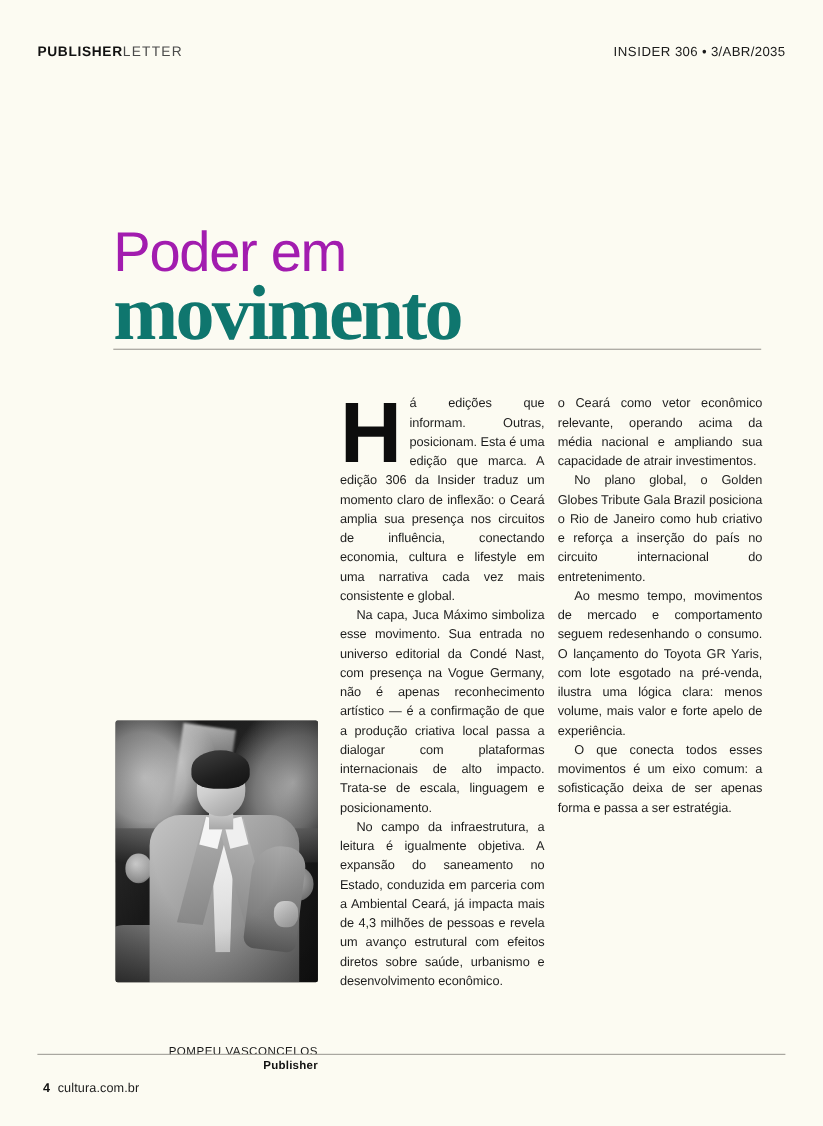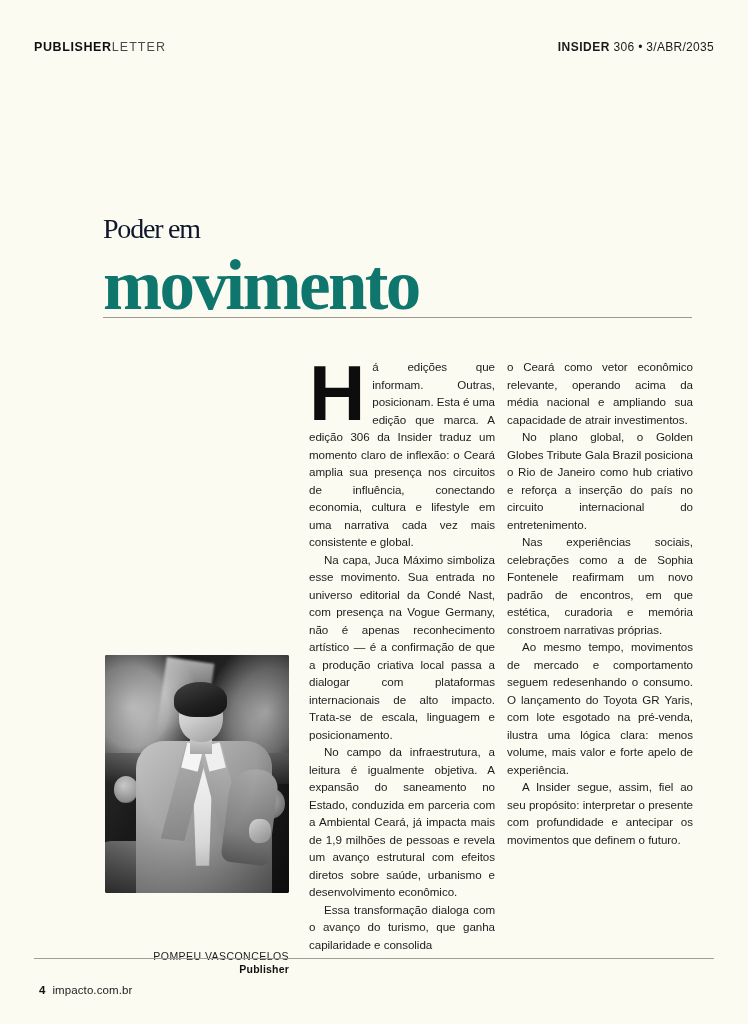--- a/index.html
+++ b/index.html
@@ -48,41 +48,40 @@
     color: #4a4a4a;
     letter-spacing: 1.1px;
   }
   .mast-right {
     font-size: 12px;
     letter-spacing: 0.3px;
     white-space: nowrap;
     color: #1a1a1a;
   }
   .mast-right .b {
-    font-weight: bold;
+    font-weight: normal;
     letter-spacing: 0.5px;
   }
   .mast-right .n {
     font-weight: normal;
   }
 
   
   .title-block {
     position: absolute;
     left: 103px;
     top: 206px;
     width: 600px;
   }
   .title-line1 {
-    font-size: 28px;
+    font-size: 51px;
     font-weight: 500;
     letter-spacing: -1.2px;
     line-height: 46px;
-    color: #0f172a;
-    font-family: Liberation Serif, serif;
+    color: #a21caf;
   }
   .title-line2 {
     font-size: 71px;
     font-weight: bold;
     letter-spacing: -2.6px;
     line-height: 70px;
     color: #0f766e;
     margin-top: -2px;
     font-family: Liberation Serif, serif;
   }
@@ -423,31 +422,29 @@
   <div class="caption">
     <div class="caption-name">POMPEU VASCONCELOS</div>
     <div class="caption-role">Publisher</div>
   </div>
 
   <div class="col col-left">
     <p class="noindent">
       <span class="dropcap">H</span><span>á edições que informam. Outras, posicionam. Esta é uma edição que marca. A edição 306 da Insider traduz um momento claro de inflexão: o Ceará amplia sua presença nos circuitos de influência, conectando economia, cultura e lifestyle em uma narrativa cada vez mais consistente e global.</span>
     </p>
     <p><span>Na capa, Juca Máximo simboliza esse movimento. Sua entrada no universo editorial da Condé Nast, com presença na Vogue Germany, não é apenas reconhecimento artístico — é a confirmação de que a produção criativa local passa a dialogar com plataformas internacionais de alto impacto. Trata-se de escala, linguagem e posicionamento.</span></p>
-    <p><span>No campo da infraestrutura, a leitura é igualmente objetiva. A expansão do saneamento no Estado, conduzida em parceria com a Ambiental Ceará, já impacta mais de 1,9 milhões de pessoas e revela um avanço estrutural com efeitos diretos sobre saúde, urbanismo e desenvolvimento econômico.</span></p>
-    <p><span>Essa transformação dialoga com o avanço do turismo, que ganha capilaridade e consolida</span></p>
+    <p><span>No campo da infraestrutura, a leitura é igualmente objetiva. A expansão do saneamento no Estado, conduzida em parceria com a Ambiental Ceará, já impacta mais de 4,3 milhões de pessoas e revela um avanço estrutural com efeitos diretos sobre saúde, urbanismo e desenvolvimento econômico.</span></p>
   </div>
 
   <div class="col col-right">
     <p class="noindent"><span>o Ceará como vetor econômico relevante, operando acima da média nacional e ampliando sua capacidade de atrair investimentos.</span></p>
     <p><span>No plano global, o Golden Globes Tribute Gala Brazil posiciona o Rio de Janeiro como hub criativo e reforça a inserção do país no circuito internacional do entretenimento.</span></p>
-    <p><span>Nas experiências sociais, celebrações como a de Sophia Fontenele reafirmam um novo padrão de encontros, em que estética, curadoria e memória constroem narrativas próprias.</span></p>
     <p><span>Ao mesmo tempo, movimentos de mercado e comportamento seguem redesenhando o consumo. O lançamento do Toyota GR Yaris, com lote esgotado na pré-venda, ilustra uma lógica clara: menos volume, mais valor e forte apelo de experiência.</span></p>
-    <p><span>A Insider segue, assim, fiel ao seu propósito: interpretar o presente com profundidade e antecipar os movimentos que definem o futuro.</span></p>
+    <p><span>O que conecta todos esses movimentos é um eixo comum: a sofisticação deixa de ser apenas forma e passa a ser estratégia.</span></p>
   </div>
 
   <div class="footer-rule"></div>
   <div class="footer">
     <span class="footer-page">4</span>
-    <span class="footer-site">impacto.com.br</span>
+    <span class="footer-site">cultura.com.br</span>
   </div>
 
 </div>
 
 </body></html>

